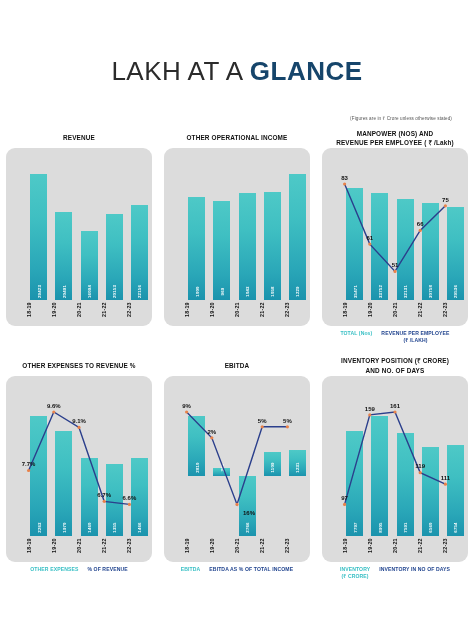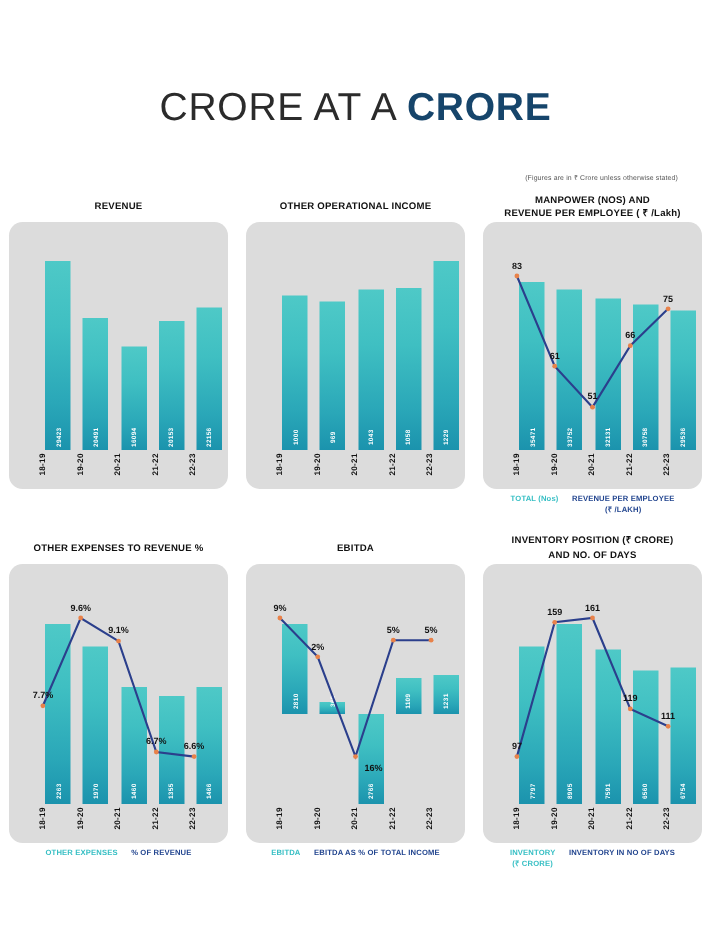--- a/index.html
+++ b/index.html
@@ -92,21 +92,21 @@
   .lg.teal{color:#36bfc4;}
   .lg.navy{color:#22458f;}
 </style>
 </head>
 <body>
 
 <div class="page">
 
   <div class="title-wrap">
     <div class="title">
-      <span>CRORE AT A </span><b>CRORE</b>
+      <span>LAKH AT A </span><b>GLANCE</b>
     </div>
   </div>
 
   <div class="figures-note">(Figures are in ₹ Crore unless otherwise stated)</div>
 
   <div class="grid">
 
     <div class="cell">
       <div class="panel-title">REVENUE</div>
       <div class="panel">

